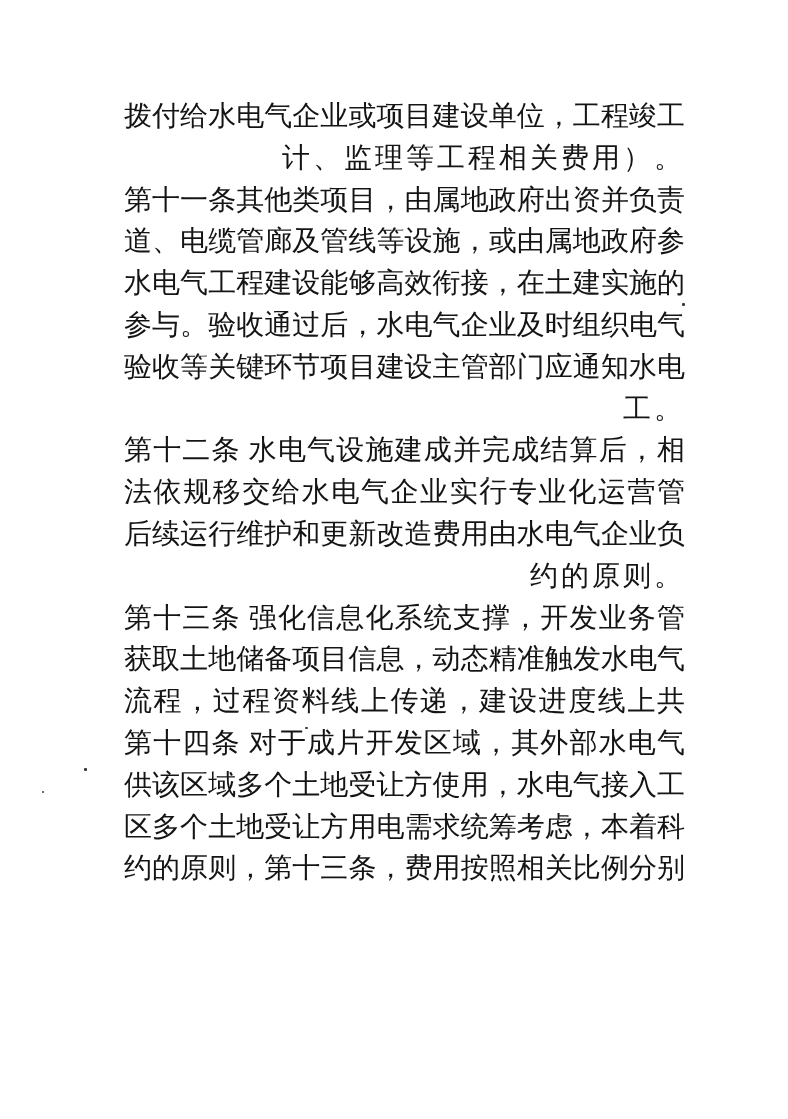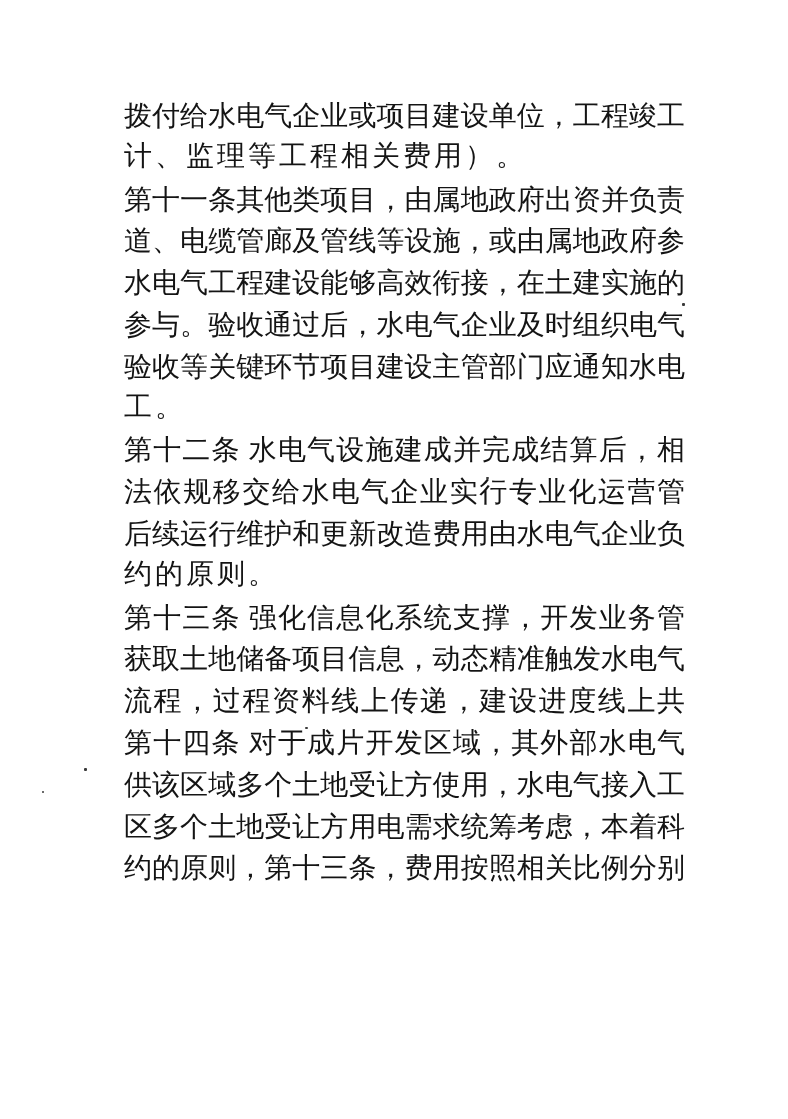--- a/index.html
+++ b/index.html
@@ -30,23 +30,22 @@
     white-space: normal;
     -webkit-font-smoothing: none;
   }
   
   .line.j {
     text-align: justify;
     text-align-last: justify;
   }
   
   .line.e {
-    text-align: left;
+    text-align: right;
     letter-spacing: 3px;
-    font-family: Liberation Mono, monospace;
   }
   
   .speck {
     position: absolute;
     background: #3a3a3a;
     border-radius: 1px;
   }
   .speck.s1 { left: 682px; top: 303px; width: 3px; height: 3px; }
   .speck.s2 { left: 486px; top: 477px; width: 3px; height: 2px; }
   .speck.s3 { left: 305px; top: 727px; width: 3px; height: 2px; }

